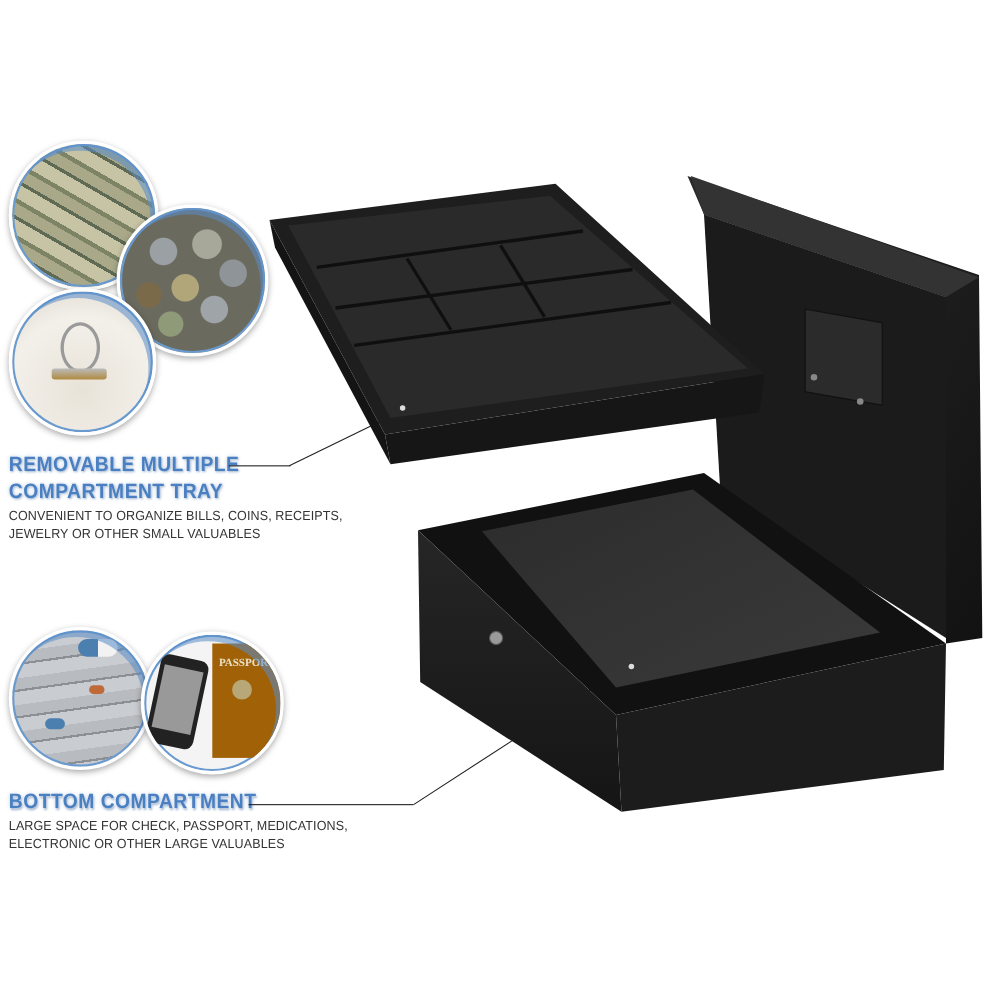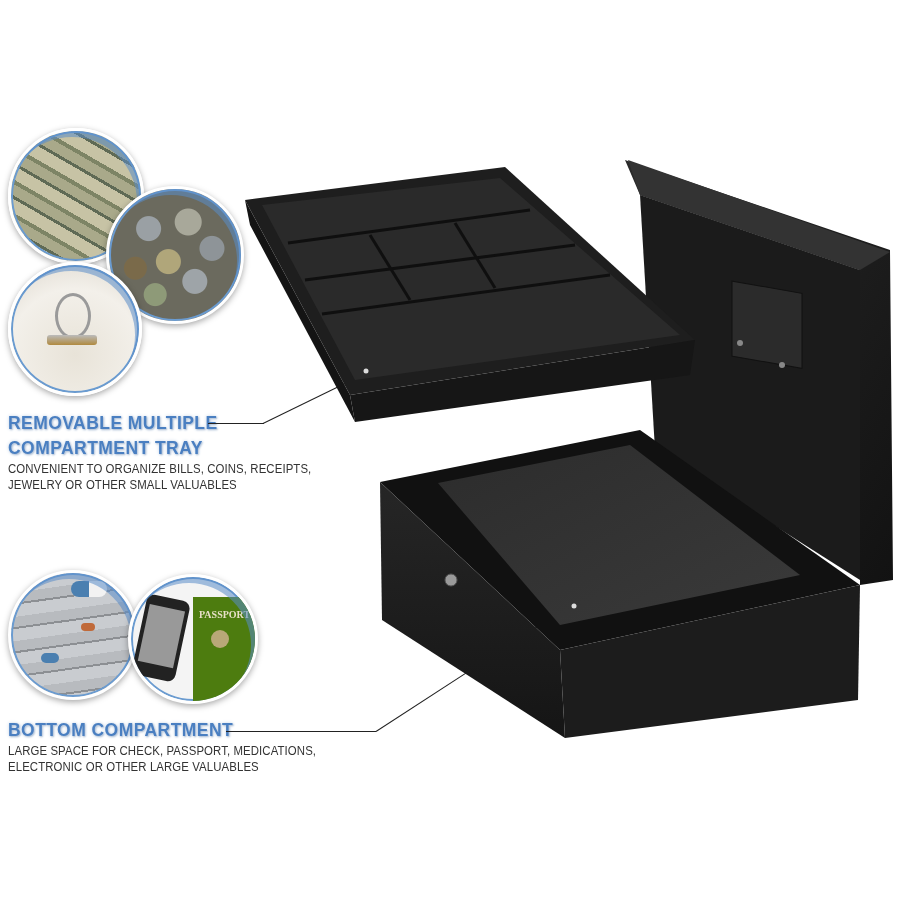--- a/index.html
+++ b/index.html
@@ -45,21 +45,21 @@
   repeating-linear-gradient(-8deg,#c9ccd0 0 12px,#8c8f93 12px 14px,#b8bbbf 14px 24px),#aaa;">
   <div style="position:absolute;left:60px;top:8px;width:36px;height:16px;border-radius:8px;background:linear-gradient(90deg,#4a7fb0 50%,#f2f2f2 50%);"></div>
   <div style="position:absolute;left:70px;top:50px;width:14px;height:8px;border-radius:4px;background:#c06a3a;"></div>
   <div style="position:absolute;left:30px;top:80px;width:18px;height:10px;border-radius:5px;background:#4a7fb0;"></div>
   <div class="ring"></div>
 </div>
 <div class="circle" style="left:128px;top:574px;width:124px;height:124px;background:#f4f4f4;">
   <div style="position:absolute;left:8px;top:20px;width:44px;height:82px;border-radius:8px;background:#222;transform:rotate(12deg);">
     <div style="position:absolute;left:4px;top:10px;right:4px;bottom:14px;background:#999;"></div>
   </div>
-  <div style="position:absolute;left:62px;top:20px;width:62px;height:104px;background:#4d7c0f;">
+  <div style="position:absolute;left:62px;top:8px;width:62px;height:104px;background:#a16207;">
     <div style="color:#e8e0c8;font-family:'Liberation Serif',serif;font-size:10px;margin:12px 0 0 6px;font-weight:bold;">PASSPORT</div>
     <div style="width:18px;height:18px;border-radius:50%;background:#b8a878;margin:10px 0 0 18px;"></div>
   </div>
   <div class="ring"></div>
 </div>
 
 <div class="heading" style="left:8px;top:718px;">BOTTOM COMPARTMENT</div>
 <div class="desc" style="left:8px;top:743px;">LARGE SPACE FOR CHECK, PASSPORT, MEDICATIONS,</div>
 <div class="desc" style="left:8px;top:759px;">ELECTRONIC OR OTHER LARGE VALUABLES</div>
 <div class="line" style="left:226px;top:731px;width:150px;"></div>

